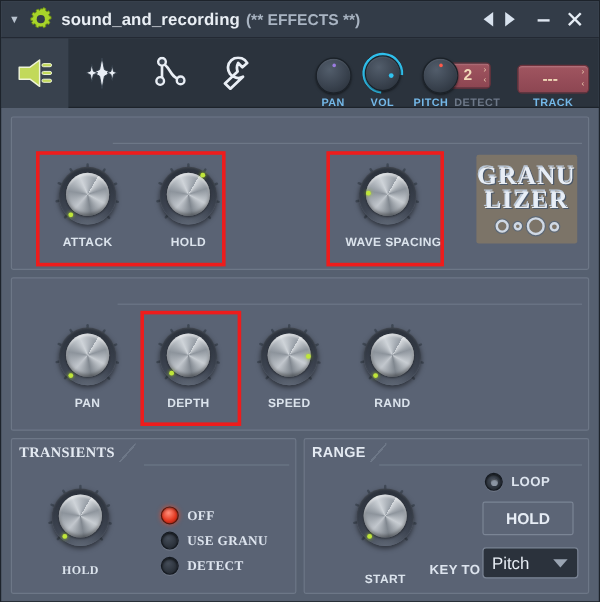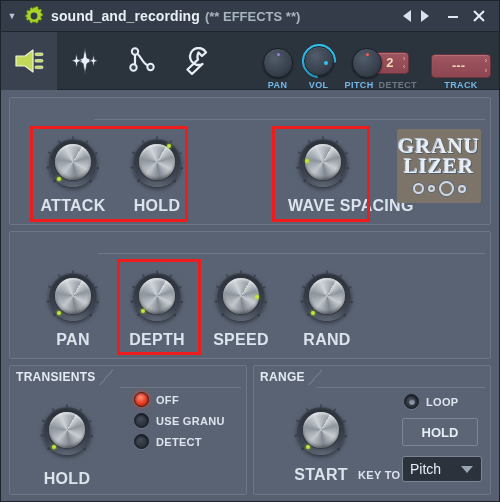--- a/index.html
+++ b/index.html
@@ -136,21 +136,21 @@
                      #80878f 140deg, #c2c7cd 192deg, #8d949c 250deg,
                      #cfd4d9 306deg, #9aa1a9 356deg);
     box-shadow:inset 0 -2px 3px rgba(0,0,0,.35), inset 0 2px 2px rgba(255,255,255,.5),
                0 1px 2px rgba(0,0,0,.45);
   }
   .led {
     position:absolute; width:4px; height:4px; border-radius:50%;
     background:#bfe63a; box-shadow:0 0 3px #a8d221;
   }
   .knob-lbl {
-    font-size:16px; font-weight:bold; color:#dbe3ec; letter-spacing:.3px; margin-top:3px;
+    font-size:10px; font-weight:bold; color:#dbe3ec; letter-spacing:.3px; margin-top:3px;
     white-space:nowrap;
   }
 
   
   .hl { position:absolute; border:3px solid #ee1c1c; pointer-events:none; }
 
   
   .logo {
     position:absolute; background:#7c7468; border-radius:2px;
     display:flex; flex-direction:column; align-items:center; justify-content:center;
@@ -471,21 +471,21 @@
         </div>
         <div class="knob-body">
             <div class="knob-cap"></div>
           <div class="led" style="left:8px;bottom:6px;"></div>
         </div>
       </div>
       <div class="knob-lbl">RAND</div>
     </div>
   </div>
 
-  <div class="panel" style="left:8px; top:364px; width:238px; height:130px;">
+  <div class="panel" style="left:8px; top:364px; width:238px; height:130px;font-family:Liberation Serif, serif;">
     <div class="sec-tab">
       <span>TRANSIENTS</span>
       <div class="tabslant"></div>
     </div>
     <div class="panel-line" style="left:110px; right:5px;"></div>
 
     <div class="knobcell" style="left:22px; top:34px;">
       <div class="knob-outer">
         <div class="ticks">
           <div class="tick" style="transform:rotate(-135deg)"></div>
@@ -499,21 +499,21 @@
           <div class="tick" style="transform:rotate(135deg)"></div>
         </div>
         <div class="knob-body">
             <div class="knob-cap"></div>
           <div class="led" style="left:9px;bottom:6px;"></div>
         </div>
       </div>
       <div class="knob-lbl" style="margin-top:8px">HOLD</div>
     </div>
 
-    <div style="position:absolute; left:124px; top:26px;">
+    <div style="position:absolute; left:124px; top:56px;">
       <div class="radio-row">
         <div class="radio on"></div>
         <div class="radio-lbl">OFF</div>
       </div>
       <div class="radio-row">
         <div class="radio"></div>
         <div class="radio-lbl">USE GRANU</div>
       </div>
       <div class="radio-row">
         <div class="radio"></div>
@@ -540,21 +540,21 @@
             <div class="tick" style="transform:rotate(33deg)"></div>
           <div class="tick" style="transform:rotate(67deg)"></div>
             <div class="tick" style="transform:rotate(101deg)"></div>
           <div class="tick" style="transform:rotate(135deg)"></div>
         </div>
         <div class="knob-body">
             <div class="knob-cap"></div>
           <div class="led" style="left:9px;bottom:6px;"></div>
         </div>
       </div>
-      <div class="knob-lbl" style="margin-top:4px">START</div>
+      <div class="knob-lbl" style="margin-top:16px">START</div>
     </div>
 
     <div class="static-lbl" style="position:absolute; left:104px; top:103px;">KEY TO</div>
 
     <div class="radio-row" style="position:absolute; left:150px; top:28px;">
       <div class="radio loop"></div>
       <div class="radio-lbl">LOOP</div>
     </div>
 
     <div class="btn-hold" style="position:absolute; left:148px; top:52px; width:76px; height:28px;">HOLD</div>

